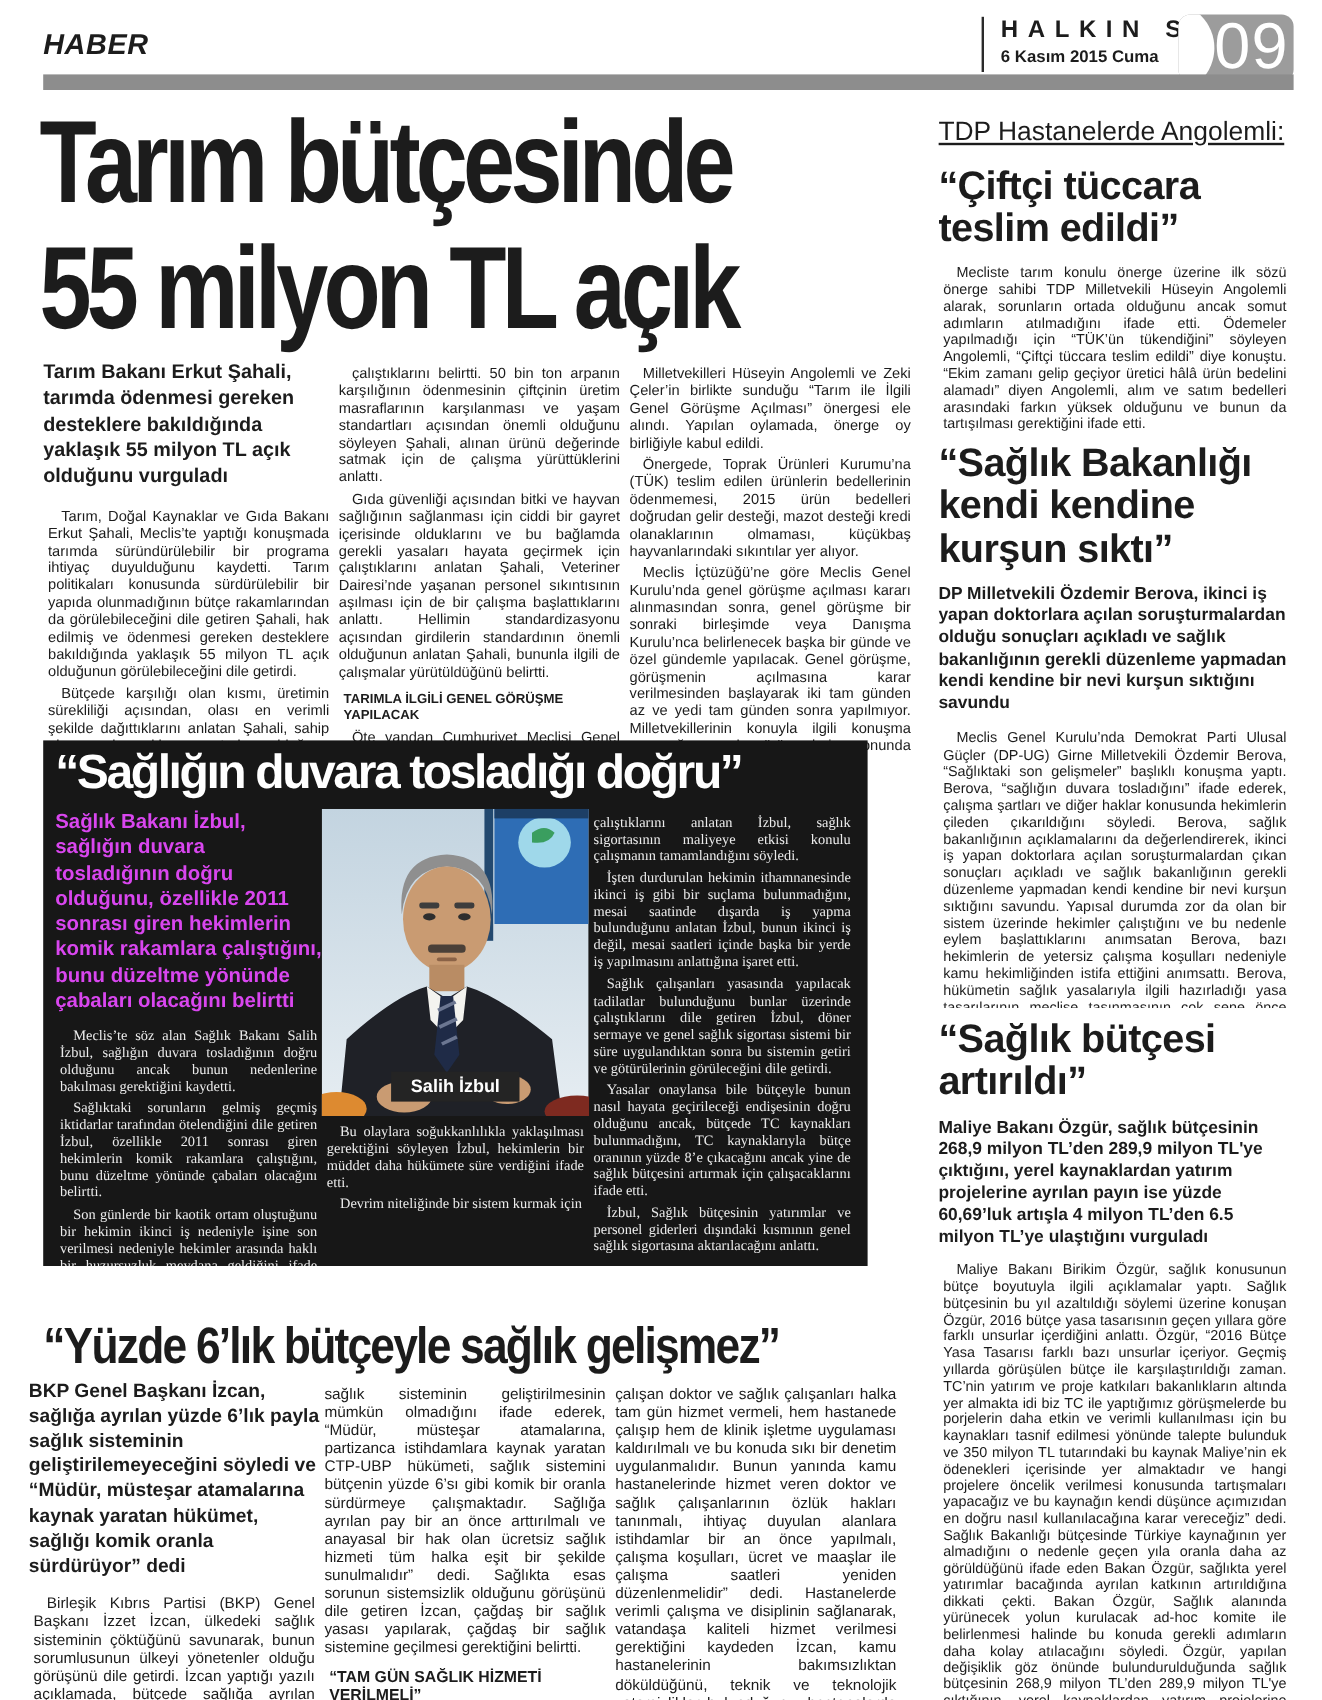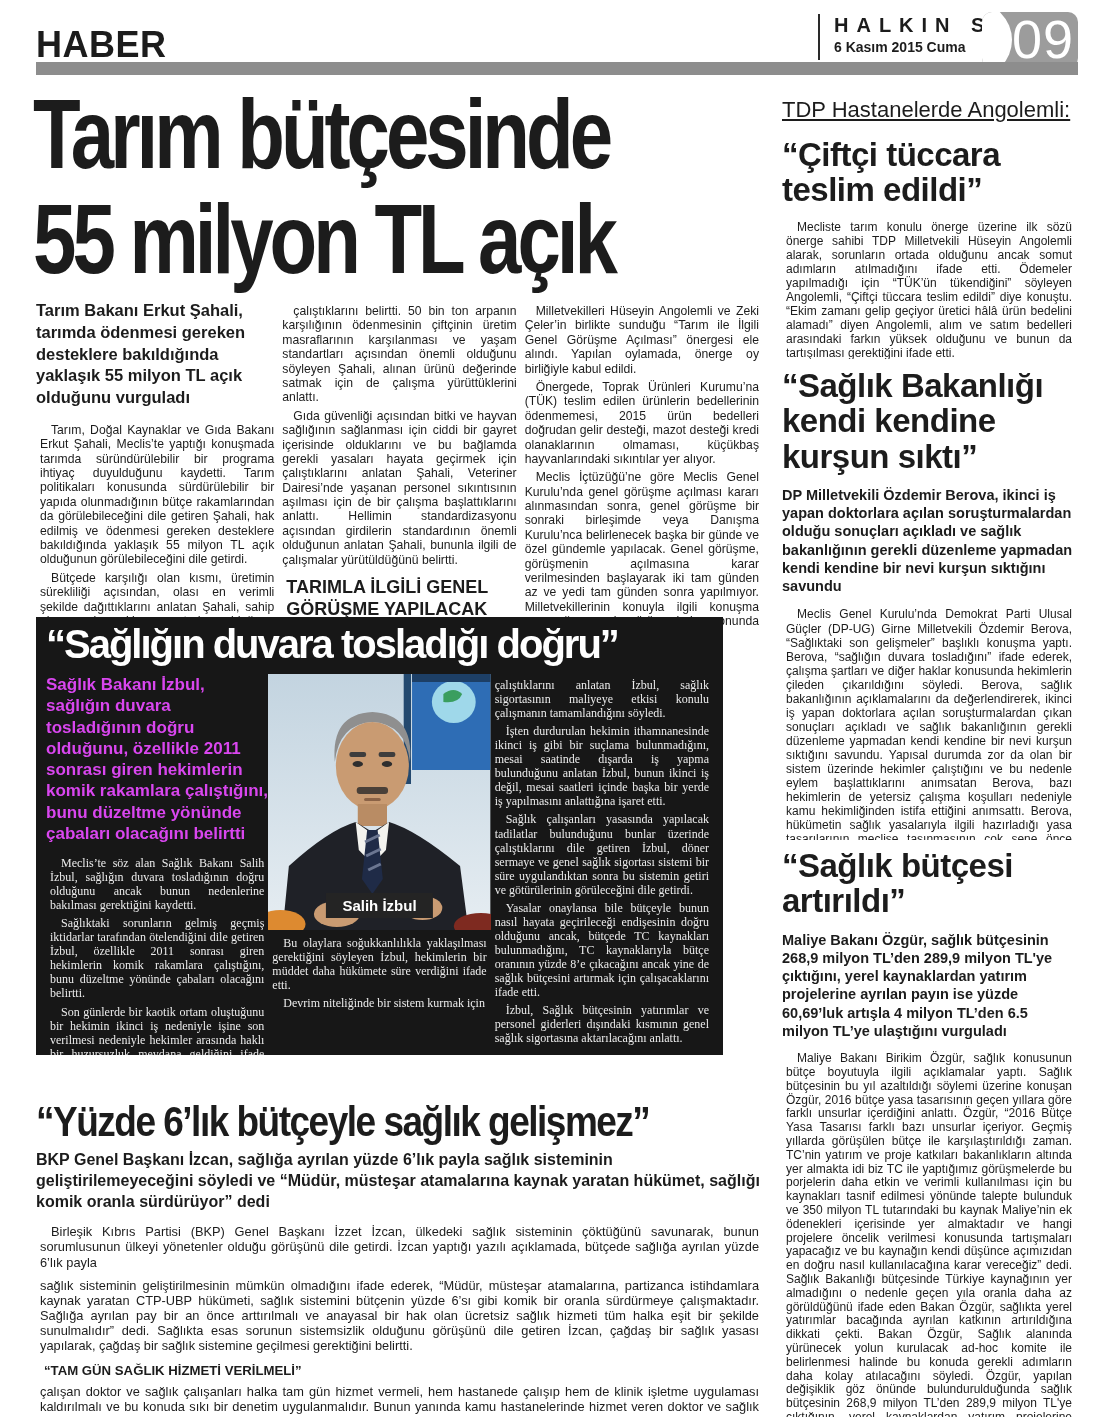--- a/index.html
+++ b/index.html
@@ -2,53 +2,53 @@
 <html lang="tr"><head>
 <meta charset="utf-8">
 <style>
   html,body { margin:0; padding:0; background:#ffffff; }
   .page {
     position:relative; width:1102px; height:1417px; overflow:hidden;
     background:#ffffff; color:#1c1c1c;
     font-family:"Liberation Sans", sans-serif;
   }
   
-  .section-label { position:absolute; left:36px; top:24px; font-size:36px; font-weight:700; letter-spacing:0.5px; }
+  .section-label { position:absolute; left:36px; top:24px; font-size:24px; font-weight:700; font-style:italic; letter-spacing:0.5px; }
   .header-rule { position:absolute; left:36px; right:24px; top:62px; height:13px; background:#8d8d8d; }
   .masthead-block { position:absolute; left:818px; top:14px; height:46px; border-left:2px solid #2a2a2a; padding-left:14px; }
   .masthead { font-size:20px; font-weight:700; letter-spacing:8px; white-space:nowrap; }
   .issue-date { font-size:14px; font-weight:700; margin-top:2px; }
   .page-number-box { position:absolute; right:24px; top:12px; width:96px; height:56px; background:#9c9c9c; border-radius:10px; overflow:hidden; }
   .page-number-box::before { content:""; position:absolute; left:-46px; top:-10px; width:76px; height:76px; border-radius:50%; background:#ffffff; }
   .page-number { position:absolute; right:4px; top:-4px; font-size:54px; font-weight:400; color:#ffffff; letter-spacing:1px; }
   
   .main-headline { position:absolute; left:33px; top:82px; width:735px; font-size:78px; line-height:84px; font-weight:700; letter-spacing:-4px; transform:scaleY(1.25); transform-origin:top left; white-space:nowrap; }
   
   .cols3 { display:flex; }
   .col { flex:1; min-width:0; }
   .jbody p { margin:4px; text-align:justify; }
   p.ind { text-indent:11px; }
   .lede { font-weight:700; text-align:left; }
   .subhead { font-weight:700; margin-top:10px; margin-bottom:2px; padding-left:8px; }
   
   .tarim-cols { position:absolute; left:36px; top:300px; width:727px; height:350px; overflow:hidden; }
   .tarim-cols .lede { font-size:16.5px; line-height:1.32; margin-bottom:14px; }
   .tarim-cols .jbody p { font-size:12.2px; line-height:1.18; }
-  .tarim-cols .subhead { font-size:18px; line-height:1.2; }
+  .tarim-cols .subhead { font-size:11px; line-height:1.2; }
   
   .black-section { position:absolute; left:36px; top:617px; width:687px; height:438px; background:#171717; color:#f4f4f4; box-sizing:border-box; padding:6px 10px 8px 10px; overflow:hidden; }
   .black-headline { font-size:40px; font-weight:700; letter-spacing:-2px; line-height:1.08; white-space:nowrap; margin:0 0 8px 0; color:#ffffff; }
   .black-section .lede { font-size:17px; line-height:1.25; margin-bottom:12px; color:#d946ef; }
   .black-section .jbody p { font-size:12px; line-height:1.17; color:#ececec;font-family:Liberation Serif, serif; }
   .photo-frame { position:relative; width:100%; height:256px; margin-bottom:6px; overflow:hidden; }
   .photo-frame svg { display:block; width:100%; height:100%; }
   .photo-caption { position:absolute; left:50%; bottom:12px; transform:translateX(-50%); background:#242424; color:#ffffff; font-size:15px; font-weight:700; padding:4px 16px; white-space:nowrap; }
   
   .bottom-headline { position:absolute; left:36px; top:1098px; width:727px; font-size:37px; font-weight:700; letter-spacing:-1.5px; transform:scaleY(1.15); transform-origin:top left; white-space:nowrap; }
-  .bottom-cols { position:absolute; left:36px; top:1150px; width:727px; height:267px; overflow:hidden;flex-direction:column; }
+  .bottom-cols { position:absolute; left:24px; top:1150px; width:727px; height:267px; overflow:hidden; }
   .bottom-cols .lede { font-size:16px; line-height:1.3; margin-bottom:12px; }
   .bottom-cols .jbody p { font-size:12.8px; line-height:1.18; }
   .bottom-cols .subhead { font-size:13.2px; }
   
   .sidebar-story { position:absolute; left:782px; width:294px; }
   .story1 { top:97px; height:262px; overflow:hidden; }
   .story2 { top:368px; height:472px; overflow:hidden; }
   .story3 { top:848px; height:569px; overflow:hidden; }
   .kicker { font-size:22px; font-weight:400; text-decoration:underline; margin-bottom:14px; }
   .sb-headline { font-size:33px; font-weight:700; letter-spacing:-0.5px; line-height:1.07; margin-bottom:12px; }

